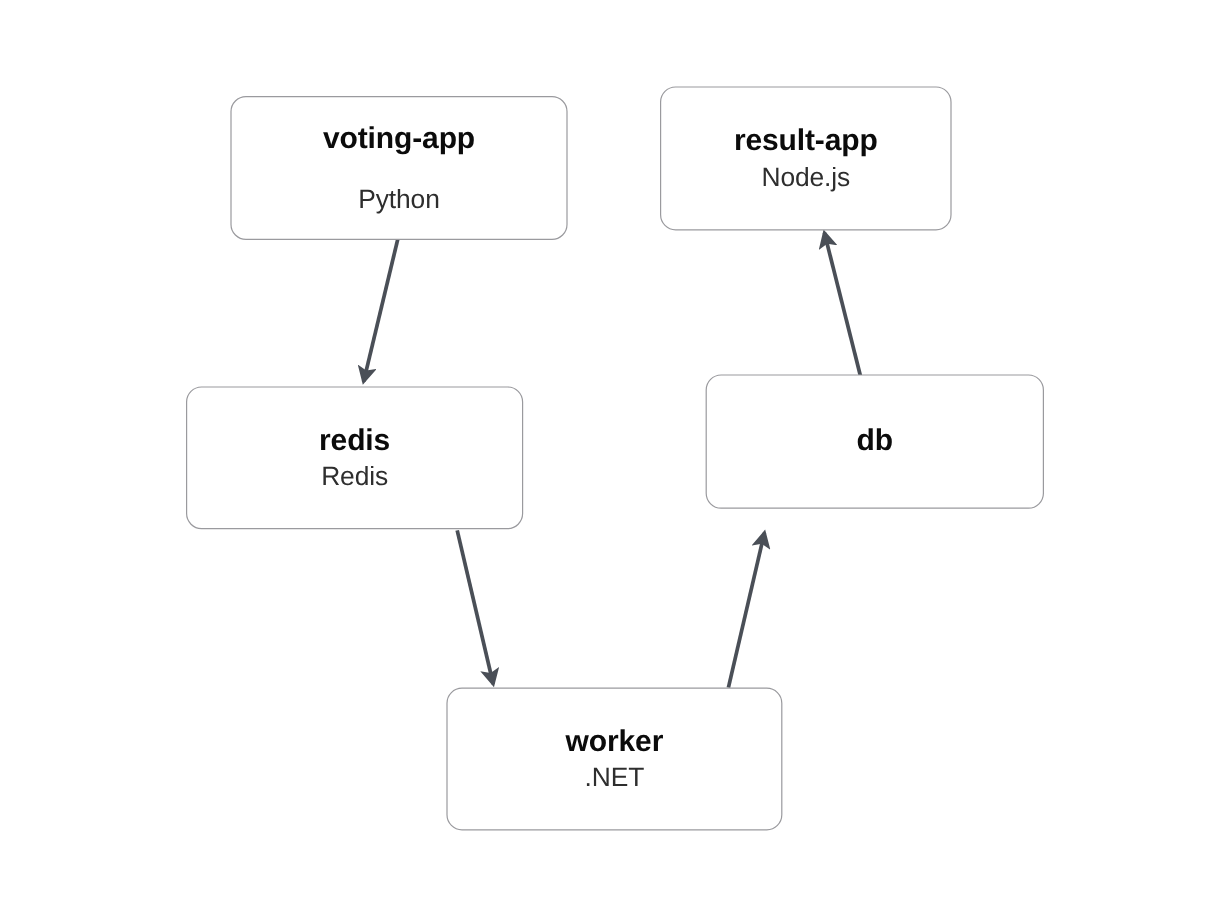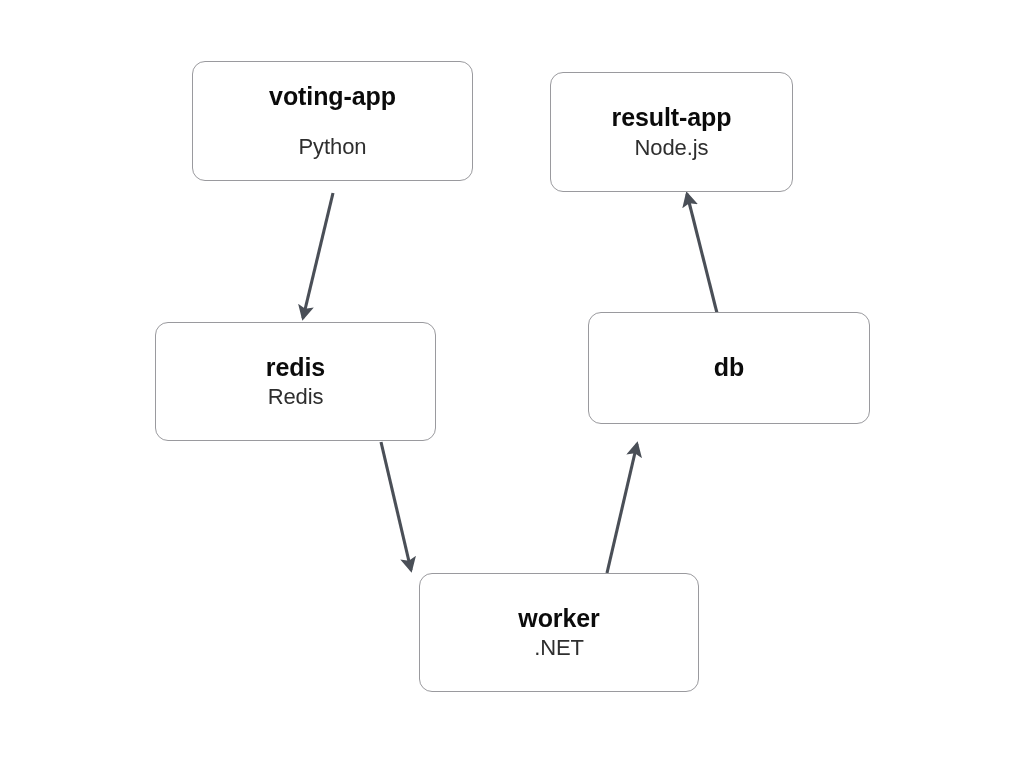--- a/index.html
+++ b/index.html
@@ -71,37 +71,37 @@
 
     <line x1="333" y1="193" x2="303" y2="318" stroke="#4a4f57" stroke-width="3.1" stroke-linecap="butt" marker-end="url(#arrowhead)"></line>
 
     <line x1="381" y1="442" x2="411" y2="570" stroke="#4a4f57" stroke-width="3.1" stroke-linecap="butt" marker-end="url(#arrowhead)"></line>
 
     <line x1="607" y1="573" x2="637" y2="444" stroke="#4a4f57" stroke-width="3.1" stroke-linecap="butt" marker-end="url(#arrowhead)"></line>
 
     <line x1="719" y1="321" x2="687" y2="194" stroke="#4a4f57" stroke-width="3.1" stroke-linecap="butt" marker-end="url(#arrowhead)"></line>
   </svg>
 
-  <div class="node" style="left:192px; top:61px; width:281px; height:120px;gap:20px;">
+  <div class="node" style="left:192px; top:80px; width:281px; height:120px;gap:20px;">
     <div class="node-title">voting-app</div>
     <div class="node-subtitle">Python</div>
   </div>
 
   <div class="node" style="left:550px; top:72px; width:243px; height:120px;">
     <div class="node-title">result-app</div>
     <div class="node-subtitle">Node.js</div>
   </div>
 
   <div class="node" style="left:155px; top:322px; width:281px; height:119px;">
     <div class="node-title">redis</div>
     <div class="node-subtitle">Redis</div>
   </div>
 
   <div class="node" style="left:588px; top:312px; width:282px; height:112px;">
     <div class="node-title">db</div>
   </div>
 
-  <div class="node" style="left:372px; top:573px; width:280px; height:119px;margin-left:47px;">
+  <div class="node" style="left:372px; top:573px; width:280px; height:119px;">
     <div class="node-title">worker</div>
     <div class="node-subtitle">.NET</div>
   </div>
 
 </div>
 
 </body></html>

